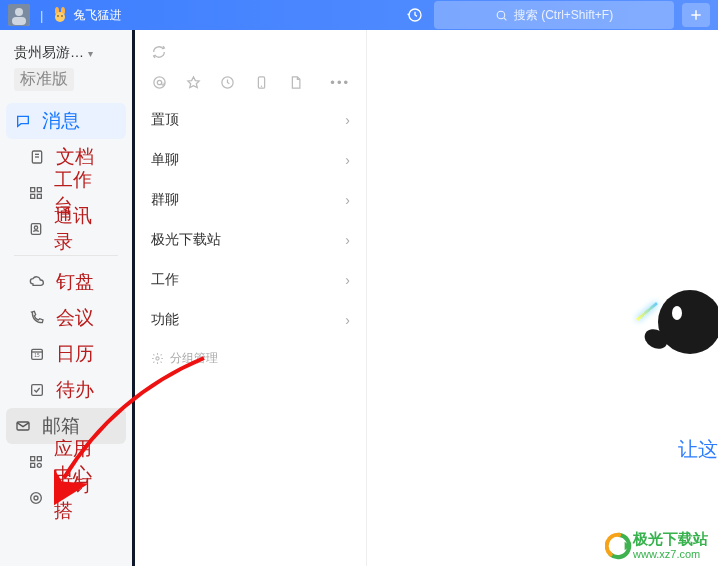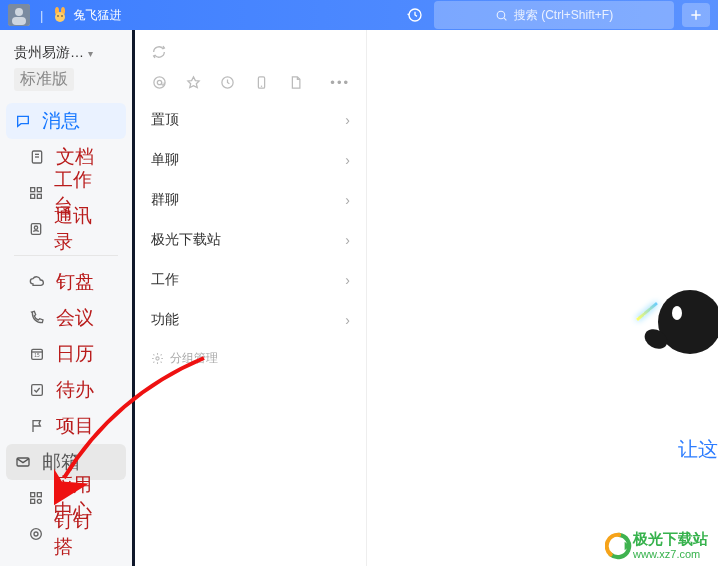--- a/index.html
+++ b/index.html
@@ -187,28 +187,20 @@
       <span class="nlabel">日历</span>
     </div>
     <div class="nav-item">
       <span class="nicon">
           <svg width="16" height="16" viewBox="0 0 24 24" fill="none" stroke="#666" stroke-width="2">
             <rect x="4" y="4" width="16" height="16" rx="2"></rect>
             <polyline points="8,12 11,15 16,9"></polyline>
           </svg>
         </span>
       <span class="nlabel">待办</span>
-    </div>
-    <div class="nav-item">
-      <span class="nicon">
-          <svg width="16" height="16" viewBox="0 0 24 24" fill="none" stroke="#666" stroke-width="2">
-            <path d="M6 21V4h11l-2 4 2 4H6"></path>
-          </svg>
-        </span>
-      <span class="nlabel">项目</span>
     </div>
     <div class="nav-item selected">
       <span class="nicon">
           <svg width="16" height="16" viewBox="0 0 24 24" fill="none" stroke="#555" stroke-width="2">
             <rect x="3" y="6" width="18" height="12" rx="2"></rect>
             <polyline points="3,7 12,13 21,7"></polyline>
           </svg>
         </span>
       <span class="nlabel">邮箱</span>
     </div>

